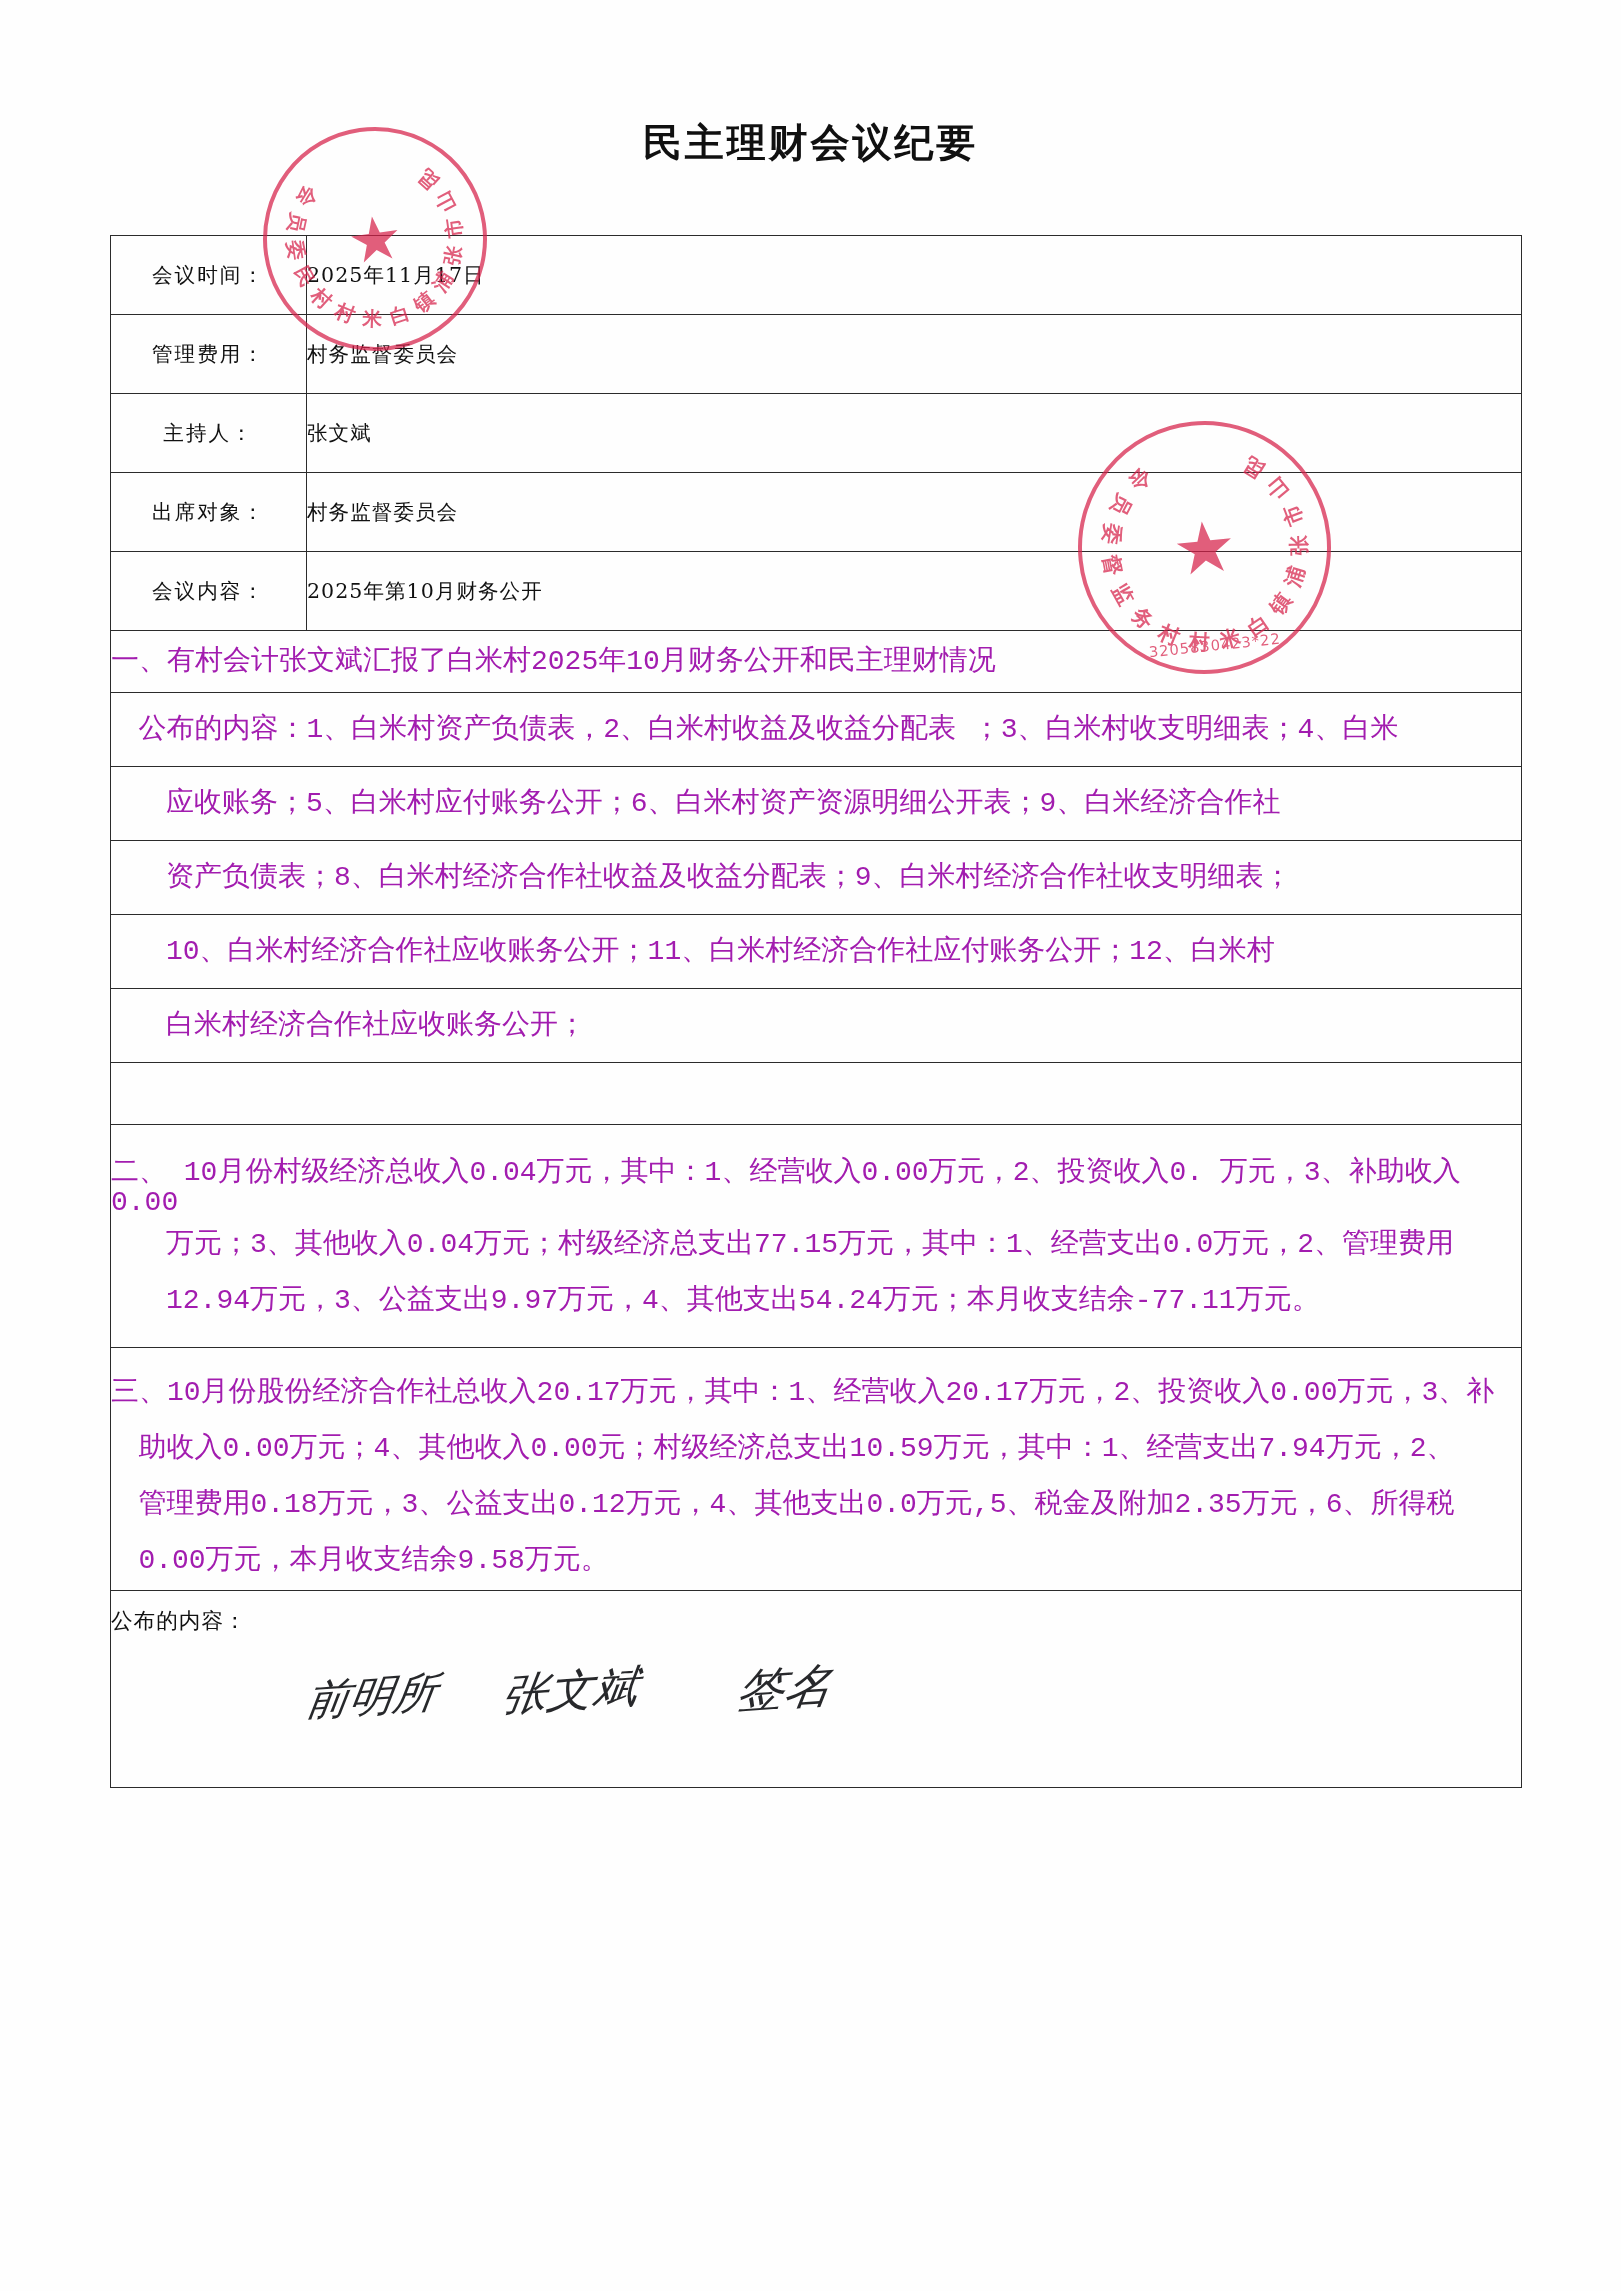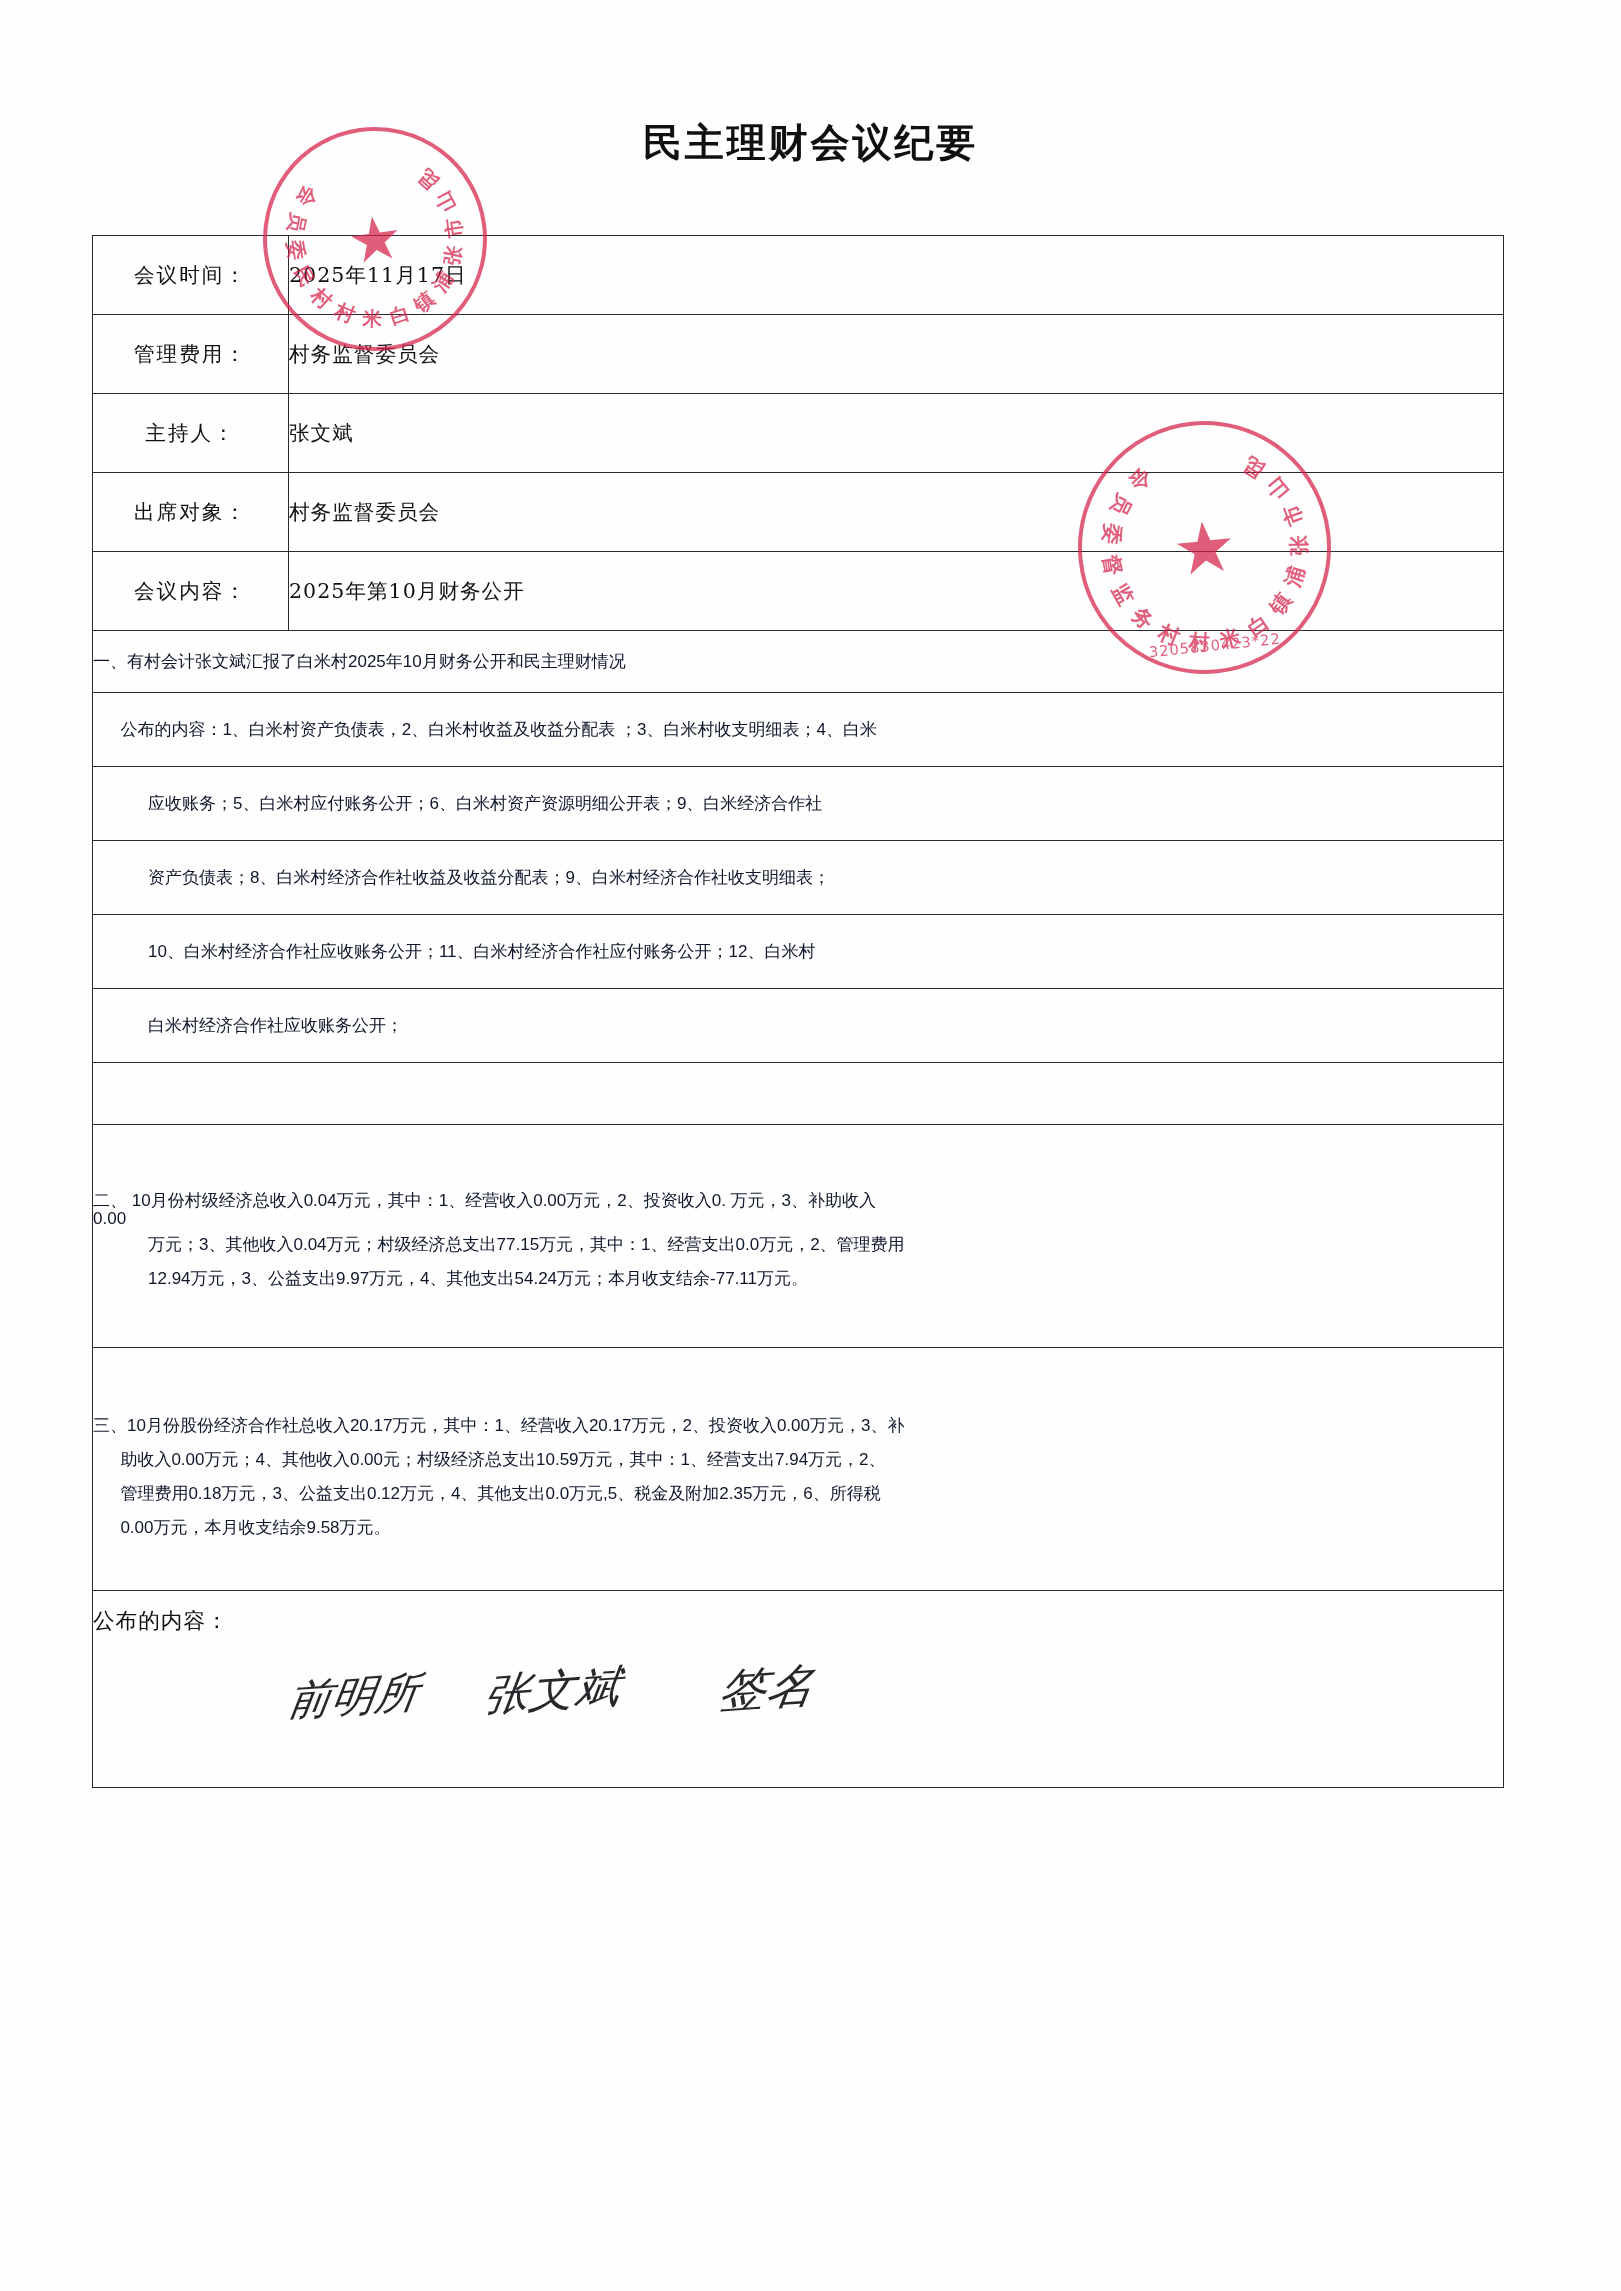--- a/index.html
+++ b/index.html
@@ -35,21 +35,21 @@
     font-family: "DejaVu Serif", "Liberation Serif", serif;
     font-size: 39px;
     font-weight: bold;
     letter-spacing: 2.9px;
     color: #101010;
   }
 
   
   #main-table {
     position: absolute;
-    left: 92px;
+    left: 110px;
     top: 235px;
     width: 1411px;
     border-collapse: collapse;
     table-layout: fixed;
     padding-left: 20px;
   }
   #main-table td {
     border: 1px solid #2b2b2b;
     vertical-align: middle;
     font-family: "DejaVu Serif", "Liberation Serif", serif;
@@ -75,24 +75,24 @@
 
   
   td.para {
     padding: 9.8px 25.5px 9.8px 25.5px;
     line-height: 1.05;
     font-size: 21.6px;
   }
   .line {
     display: block;
     white-space: nowrap;
-    font-family: Liberation Sans, sans-serif;
-    font-size: 17px;
+    font-family: Liberation Mono, monospace;
+    font-size: 28px;
     letter-spacing: 0px;
-    color: #0f172a;
+    color: #a21caf;
   }
   .line.indent1 { padding-left: 0px; }
   .line.indent2 { padding-left: 55px; }
   .line.indent3 { padding-left: 27.4px; }
   .lh { line-height: 2.0; }
 
   .blankrow { height: 61px; }
 
   
   td.sign {

